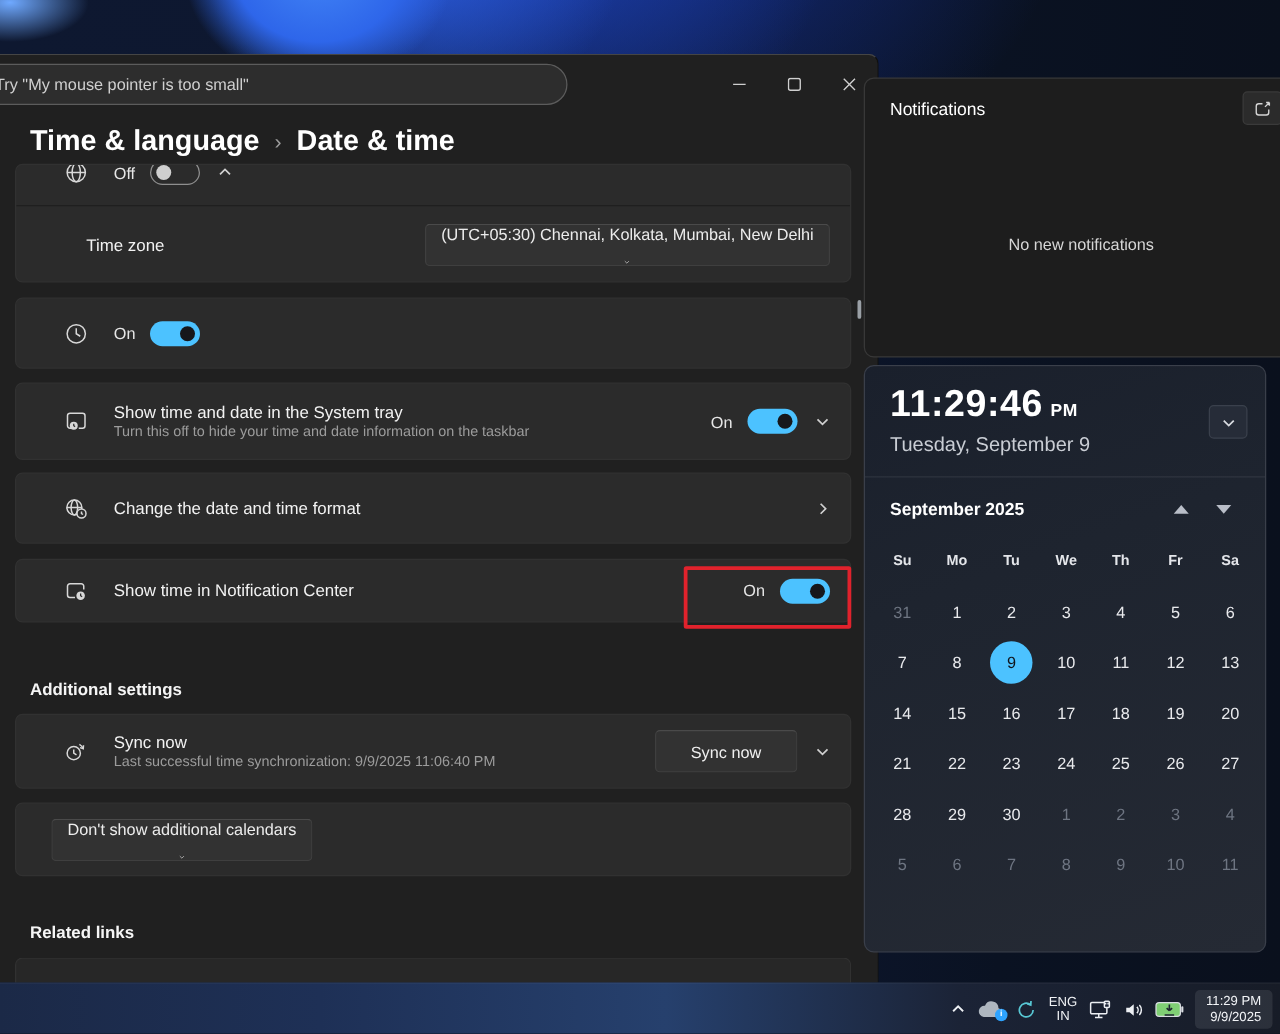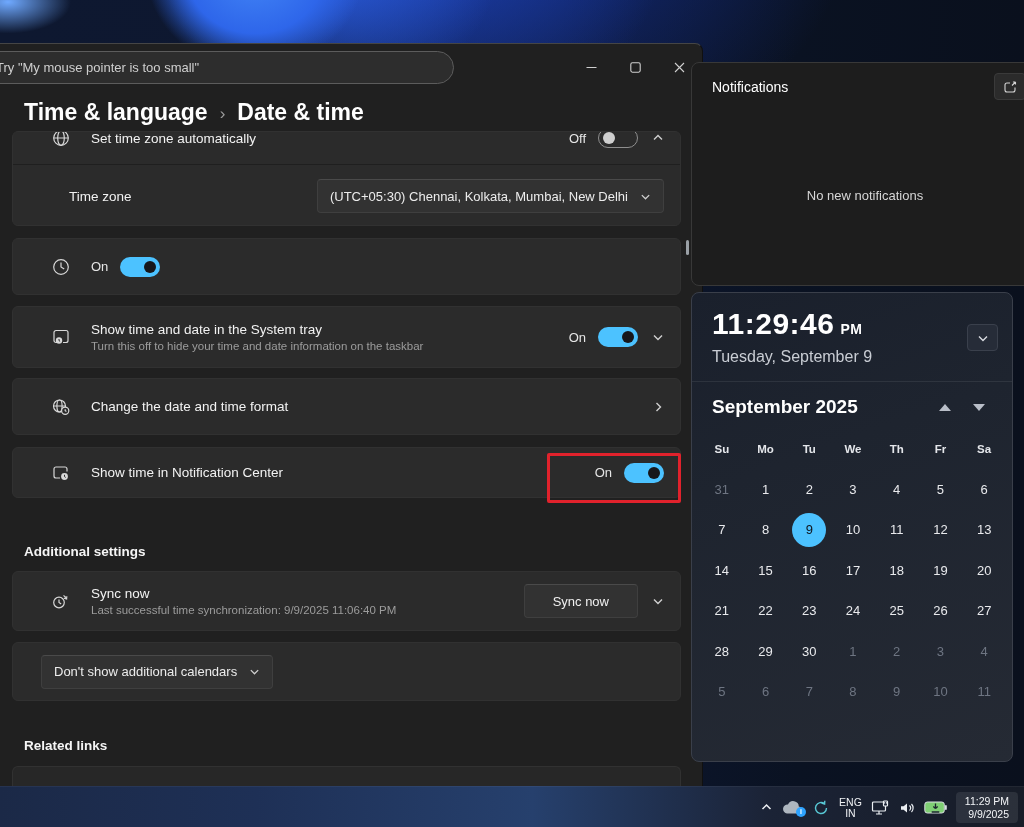--- a/index.html
+++ b/index.html
@@ -49,21 +49,21 @@
   .toggle { position:relative; width:40px; height:20px; border-radius:10px; flex:none; }
   .toggle.on { background:#4cc2ff; }
   .toggle.on::after { content:""; position:absolute; right:4px; top:4px; width:12px; height:12px;
     border-radius:50%; background:#16171b; }
   .toggle.off { border:1px solid #8f8f8f; }
   .toggle.off::after { content:""; position:absolute; left:4px; top:3px; width:12px; height:12px;
     border-radius:50%; background:#cfcfcf; }
 
   .select { display:flex; align-items:center; gap:12px; height:34px; padding:0 12px;
     background:#323232; border:1px solid #3f3f3f; border-top-color:#4a4a4a; border-radius:4px;
-    font-size:13px; color:#ececec; white-space:nowrap; }
+    font-size:13px; color:#ececec; white-space:nowrap;flex-direction:column; }
   .pushbtn { height:34px; padding:0 28px; display:flex; align-items:center;
     background:#323232; border:1px solid #3f3f3f; border-top-color:#4a4a4a; border-radius:4px;
     font-size:13px; color:#f0f0f0; }
   .sect { position:absolute; left:24px; font-size:13.5px; font-weight:700; color:#f5f5f5; }
 
   .redbox { position:absolute; left:547px; top:409px; width:134px; height:50px;
     border:3px solid #e1222c; border-radius:2px; z-index:3; }
   .scrollthumb { position:absolute; left:686px; top:240px; width:3px; height:15px;
     background:#9aa0a6; border-radius:2px; }
 
@@ -84,21 +84,21 @@
   .bigtime { position:absolute; left:20px; top:14px; font-size:30px; font-weight:700;
     color:#ffffff; letter-spacing:0.5px; }
   .bigtime .mer { font-size:14px; font-weight:700; margin-left:6px; }
   .cdate { position:absolute; left:20px; top:55px; font-size:16px; color:#c9cdd4; }
   .expand-btn { position:absolute; right:14px; top:31px; width:31px; height:27px;
     background:#262c38; border:1px solid #3a404c; border-radius:4px;
     display:flex; align-items:center; justify-content:center; color:#d8dbe0; }
   .cdiv { position:absolute; left:0; right:0; height:1px; background:rgba(255,255,255,0.08); }
   .monthrow { position:absolute; left:0; right:0; top:100px; height:28px;
     display:flex; align-items:center; padding:0 16px 0 20px; }
-  .monthlbl { flex:1; font-size:19px; font-weight:700; color:#ffffff; }
+  .monthlbl { flex:1; font-size:14px; font-weight:700; color:#ffffff; }
   .navbtn { width:34px; height:24px; display:flex; align-items:center; justify-content:center; }
   .tri-up { width:0; height:0; border-left:6px solid transparent; border-right:6px solid transparent;
     border-bottom:7px solid #b9bec8; }
   .tri-dn { width:0; height:0; border-left:6px solid transparent; border-right:6px solid transparent;
     border-top:7px solid #b9bec8; }
   .dowrow { position:absolute; left:8px; top:150px; width:306px; display:grid;
     grid-template-columns:repeat(7,1fr); }
   .dow { text-align:center; font-size:11.5px; font-weight:700; color:#e4e6ea; }
   .dates { position:absolute; left:8px; top:176px; width:306px; display:grid;
     grid-template-columns:repeat(7,1fr); grid-auto-rows:40.5px; }
@@ -166,21 +166,20 @@
     <div class="card" style="top:87px; height:95px;">
       <div style="height:32px; overflow:hidden;">
         <div class="row" style="height:56px; margin-top:-22px;">
           <span class="ricon">
             <svg width="20" height="20" viewBox="0 0 20 20" fill="none" stroke="#d8d8d8" stroke-width="1.2">
               <circle cx="10" cy="10" r="7.3"></circle>
                 <ellipse cx="10" cy="10" rx="3.3" ry="7.3"></ellipse>
                 <path d="M2.7 10h14.6"></path>
               </svg>
           </span>
-          <span class="rtext title">Set time zone automatically</span>
           <span class="state">Off</span>
           <span class="toggle off"></span>
           <span class="chev">
             <svg width="12" height="12" viewBox="0 0 12 12" fill="none" stroke="#cfcfcf" stroke-width="1.4">
                 <path d="M2 7.5L6 3.5l4 4"></path>
               </svg>
           </span>
         </div>
       </div>
       <div class="divider"></div>

